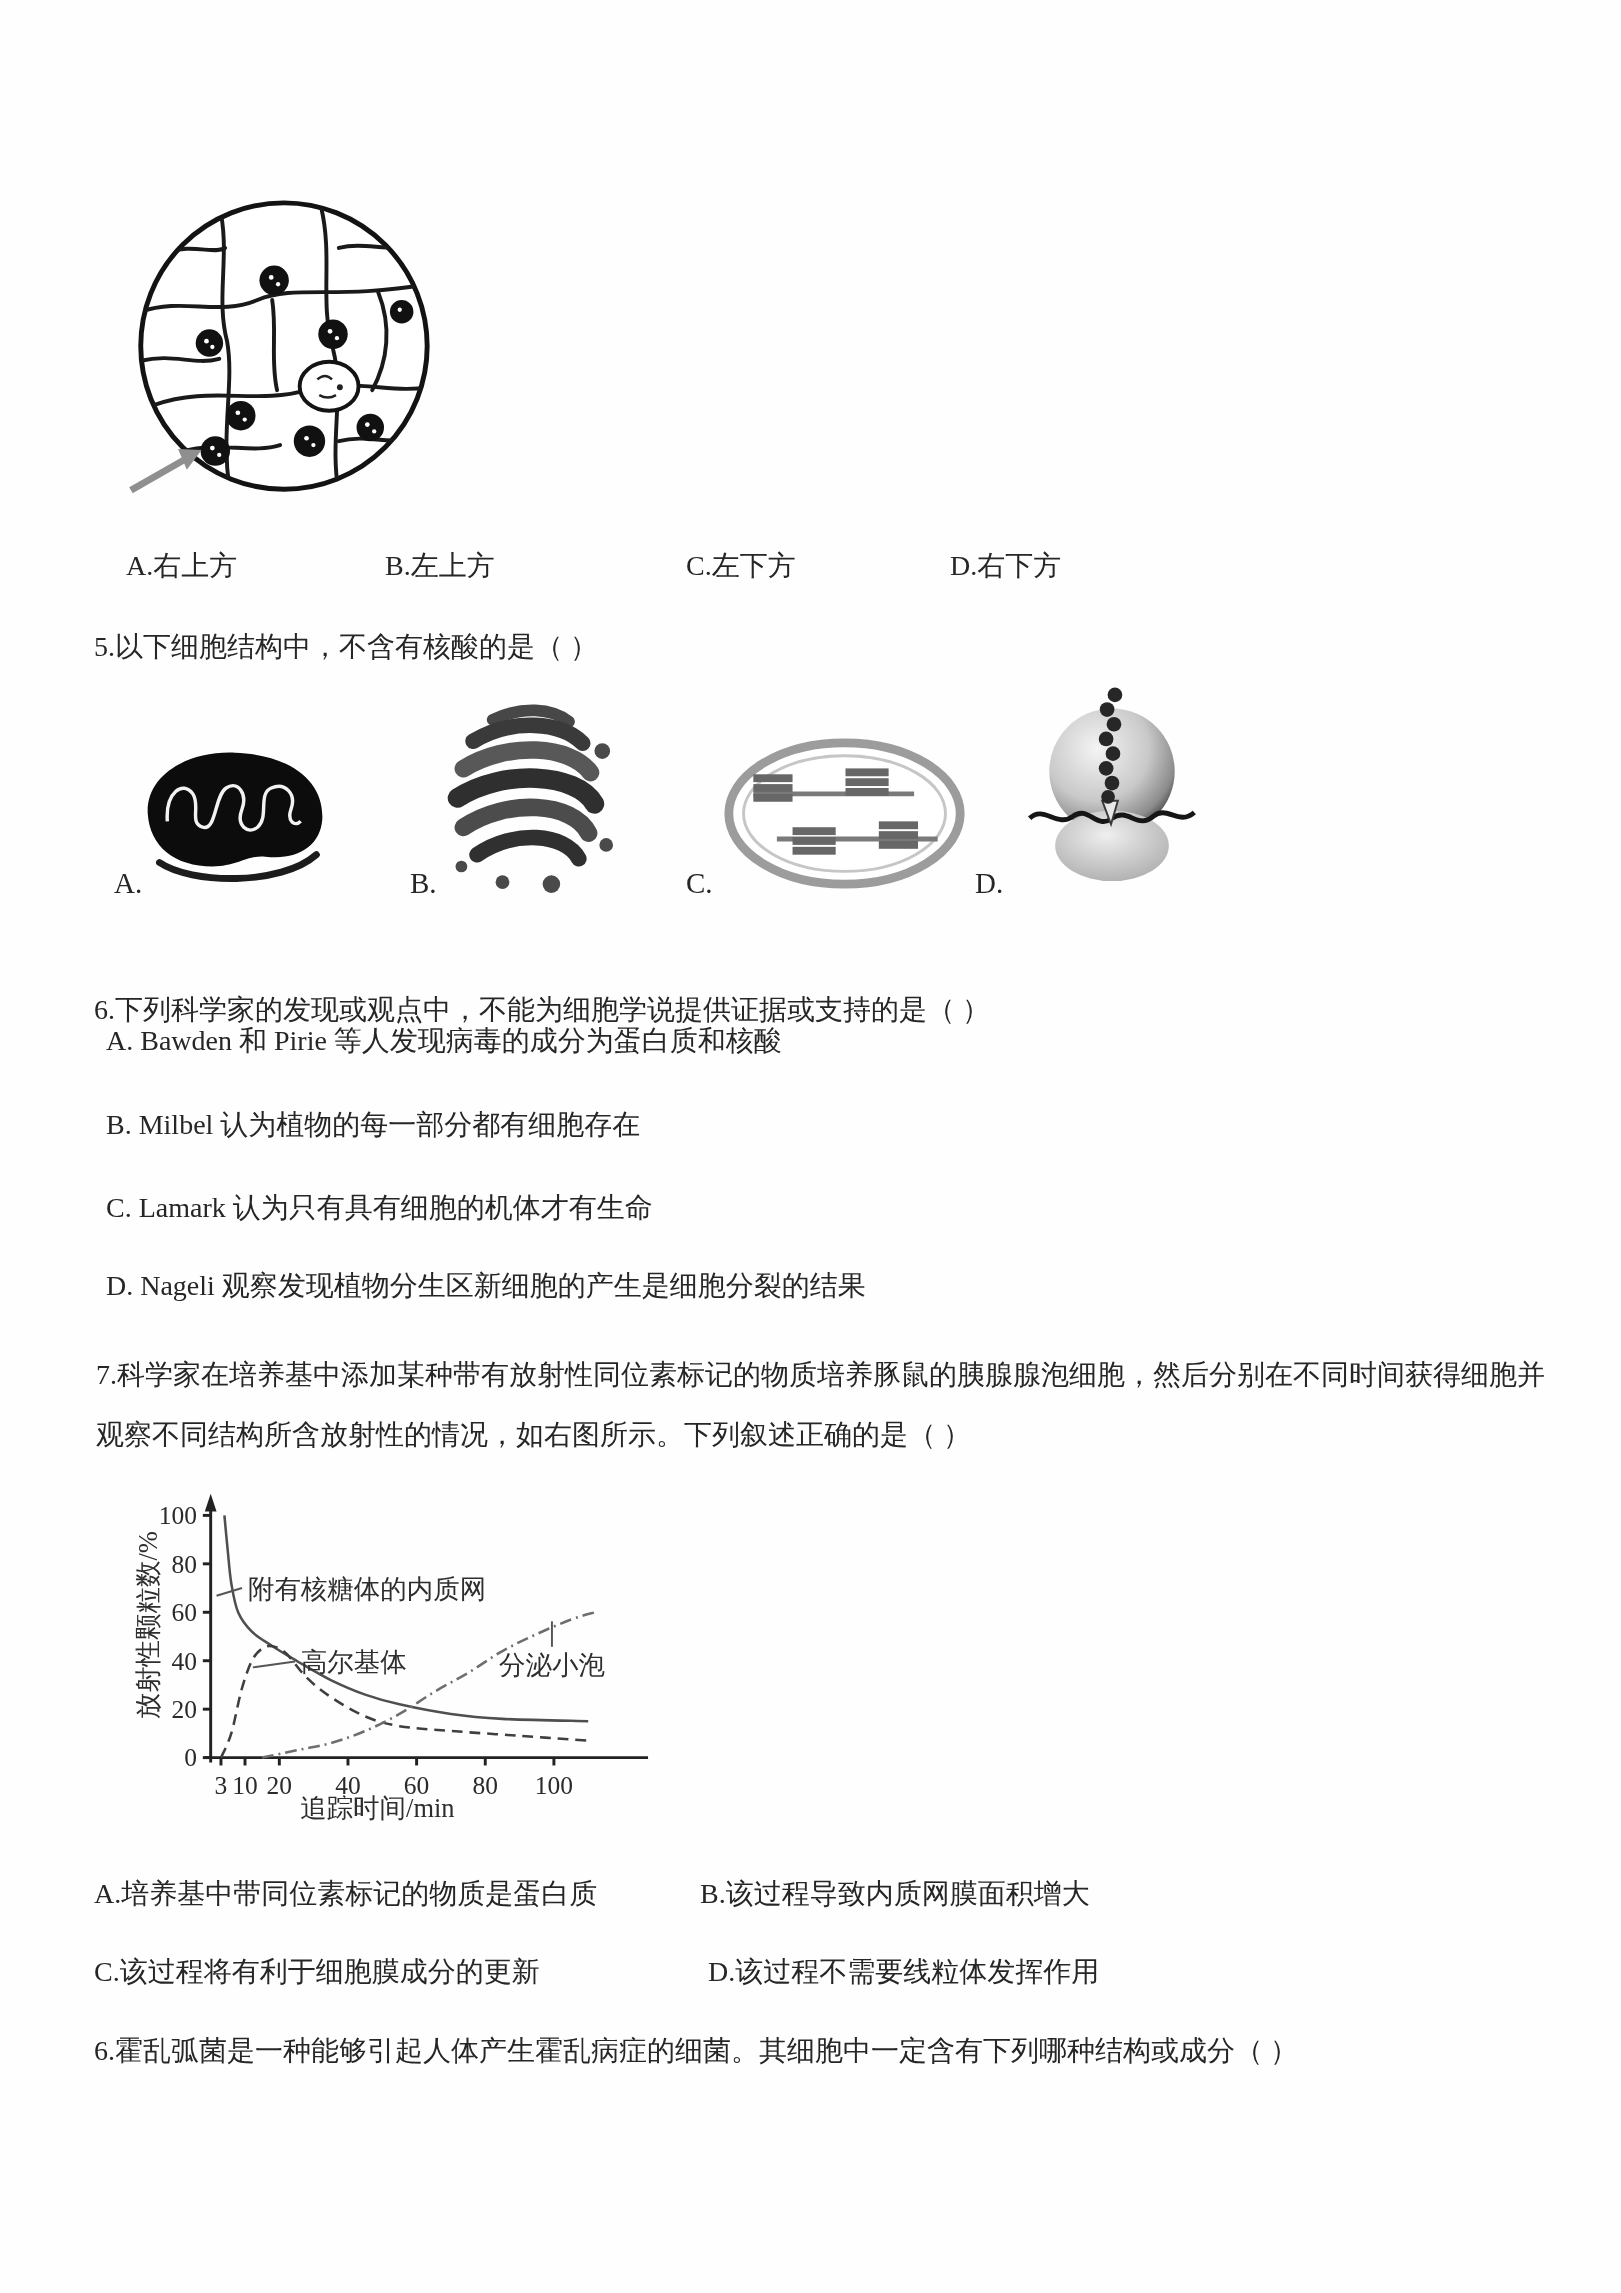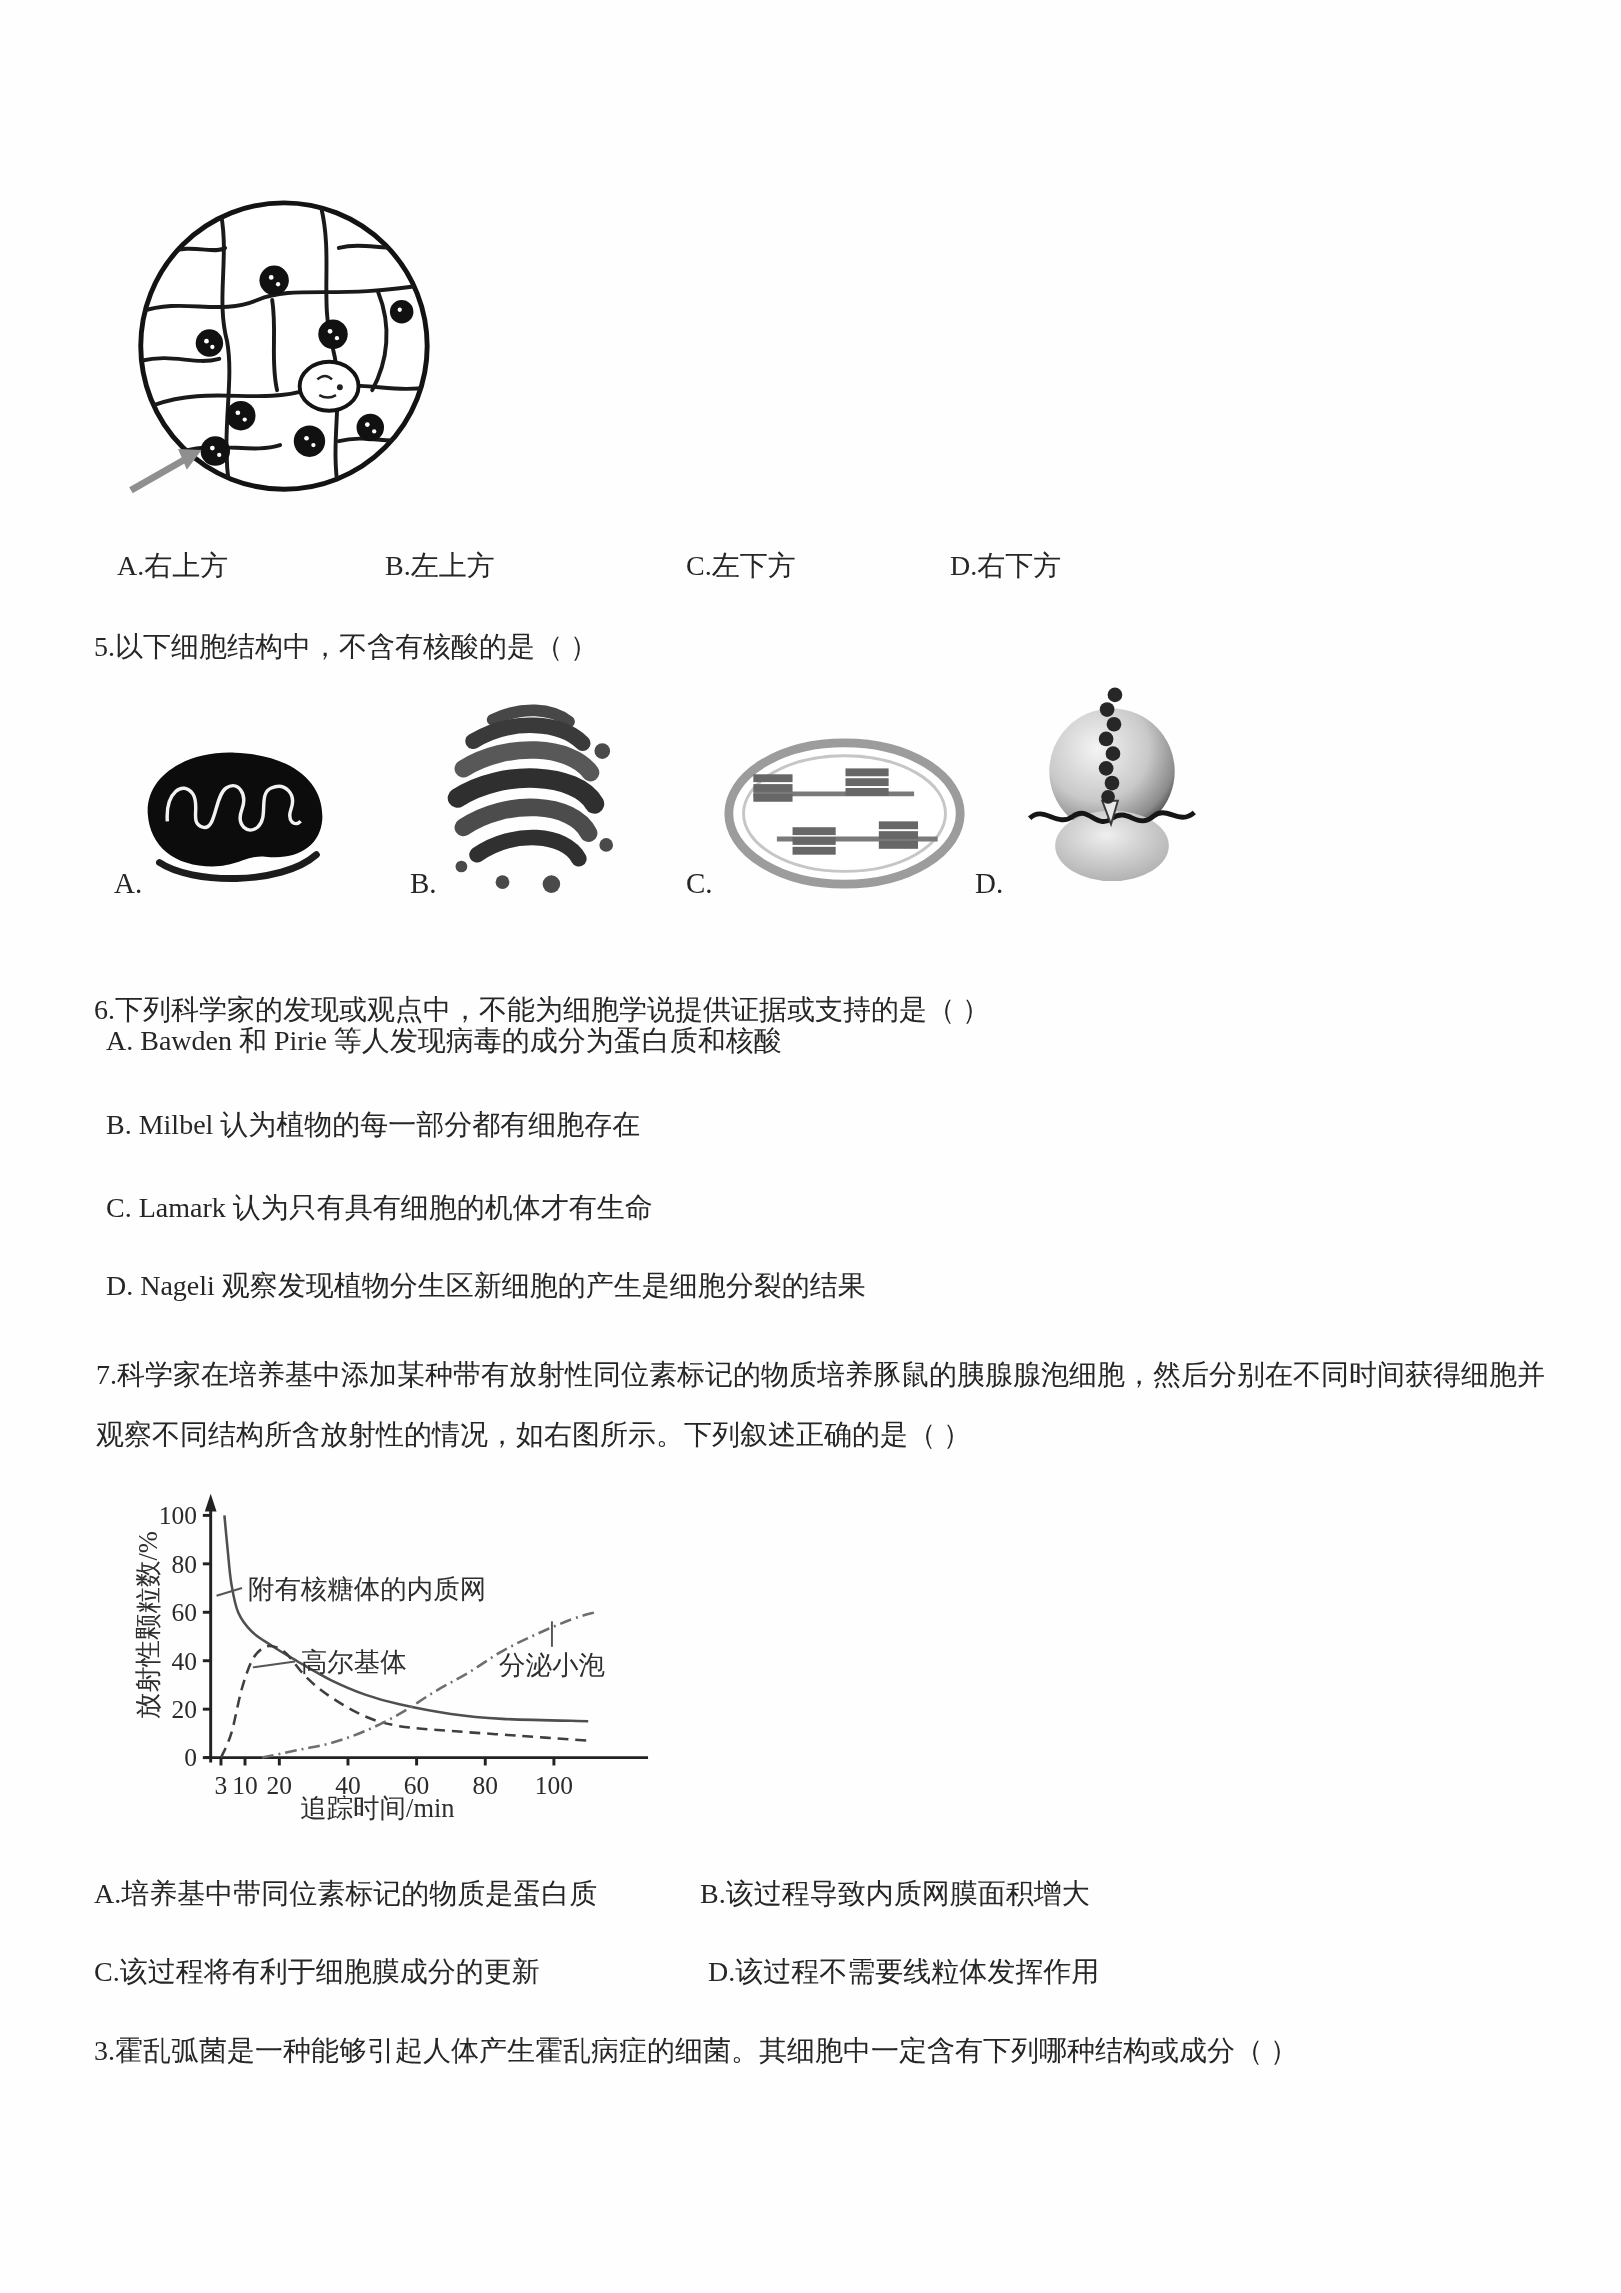--- a/index.html
+++ b/index.html
@@ -77,21 +77,21 @@
         <circle cx="219" cy="197" r="3" fill="#222"></circle>
       </g>
       <g>
         <line x1="6" y1="302" x2="62" y2="270" stroke="#8f8f8f" stroke-width="7"></line>
         <polygon points="78,261 54,260 63,281" fill="#8f8f8f"></polygon>
       </g>
     </svg>
   </div>
 
   <div>
-    <span class="opt" style="left:117px;top:547px;">A.右上方</span>
+    <span class="opt" style="left:126px;top:547px;">A.右上方</span>
     <span class="opt" style="left:385px;top:547px;">B.左上方</span>
     <span class="opt" style="left:686px;top:547px;font-family:Liberation Serif, serif;">C.左下方</span>
     <span class="opt" style="left:934px;top:547px;margin-left:16px;">D.右下方</span>
   </div>
 
   <div class="abs stem" style="left:94px;top:627px;">5.以下细胞结构中，不含有核酸的是（      ）</div>
 
   <div class="orglabel" style="left:114px;top:867px;">A.</div>
   <div class="abs" style="left:132px;top:737px;">
     <svg width="206" height="152" viewBox="0 0 210 155">
@@ -237,16 +237,16 @@
       <text x="65" y="150" class="clabel" text-anchor="middle" transform="rotate(-90 65 150)">放射性颗粒数/%</text>
       <text x="290" y="346" class="clabel" text-anchor="middle">追踪时间/min</text>
     </svg>
   </div>
 
   <div class="abs stem" style="left:94px;top:1874px;">A.培养基中带同位素标记的物质是蛋白质</div>
   <div class="abs stem" style="left:700px;top:1874px;">B.该过程导致内质网膜面积增大</div>
   <div class="abs stem" style="left:94px;top:1952px;">C.该过程将有利于细胞膜成分的更新</div>
   <div class="abs stem" style="left:708px;top:1952px;">D.该过程不需要线粒体发挥作用</div>
 
-  <div class="abs stem" style="left:94px;top:2031px;">3.霍乱弧菌是一种能够引起人体产生霍乱病症的细菌。其细胞中一定含有下列哪种结构或成分（      ）</div>
+  <div class="abs stem" style="left:94px;top:2031px;">6.霍乱弧菌是一种能够引起人体产生霍乱病症的细菌。其细胞中一定含有下列哪种结构或成分（      ）</div>
 
 </div>
 
 
 </body></html>

